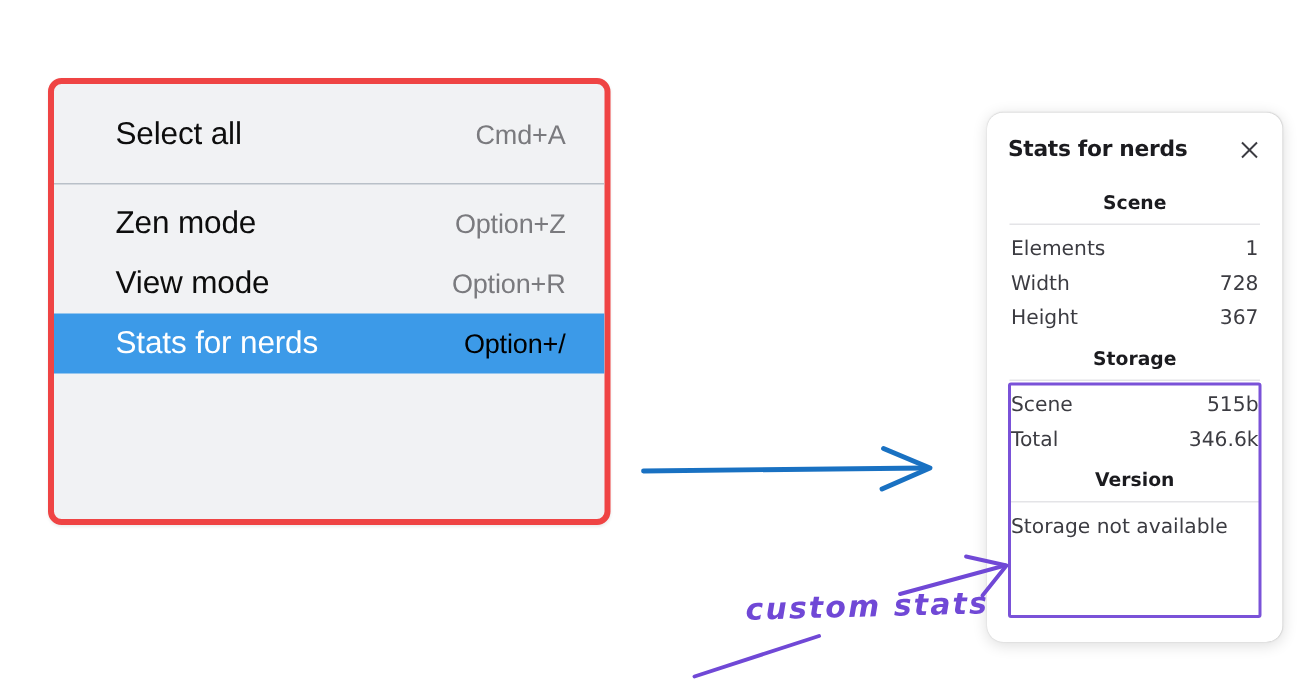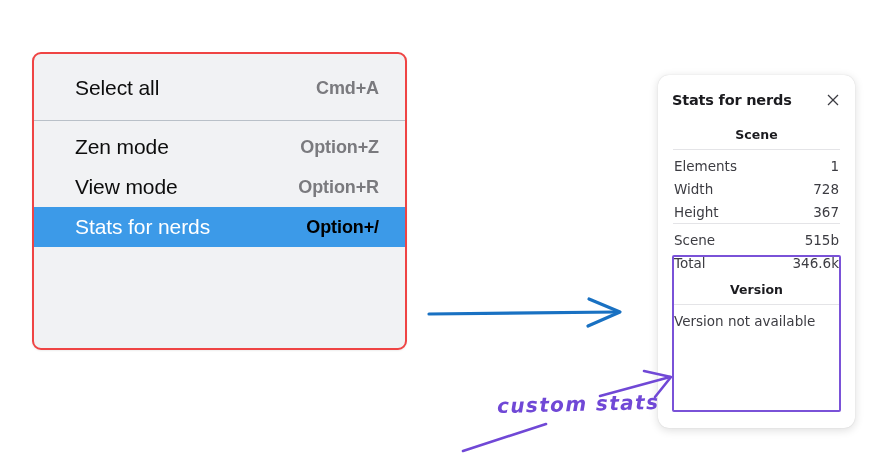--- a/index.html
+++ b/index.html
@@ -17,21 +17,21 @@
   }
 
   
   #context-menu {
     position: absolute;
     left: 32px;
     top: 52px;
     width: 375px;
     height: 298px;
     background: #f1f2f4;
-    border: 2px solid #ef4444;
+    border: 4px solid #ef4444;
     border-radius: 9px;
     box-sizing: border-box;
     box-shadow: 0 1px 2px rgba(0,0,0,0.07);
     overflow: hidden;
   }
   .menu-group { padding: 6px 0; }
   .menu-group.first { padding: 14px 0 12px 0; }
   .menu-sep {
     height: 1px;
     background: #b9c0c8;
@@ -47,21 +47,20 @@
   }
   .menu-item .label {
     font-size: 21px;
     color: #0d0d0d;
     letter-spacing: -0.1px;
   }
   .menu-item .shortcut {
     font-size: 18px;
     color: #7a7a7e;
     letter-spacing: -0.1px;
-    font-weight: bold;
   }
   .menu-item.selected {
     background: #3c9ae8;
   }
   .menu-item.selected .label { color: #ffffff; }
   .menu-item.selected .shortcut { color: #000000; }
 
   
   #stats-panel {
     position: absolute;
@@ -207,33 +206,34 @@
   </div>
   <div class="stat-row">
     <span class="k">Width</span>
     <span class="v">728</span>
   </div>
   <div class="stat-row">
     <span class="k">Height</span>
     <span class="v">367</span>
   </div>
 
+  <div class="section-title">Storage</div>
   <div class="hr"></div>
   <div class="stat-row">
     <span class="k">Scene</span>
     <span class="v">515b</span>
   </div>
   <div class="stat-row">
     <span class="k">Total</span>
     <span class="v">346.6k</span>
   </div>
 
   <div class="section-title">Version</div>
   <div class="hr"></div>
-  <div class="single-row">Version not available</div>
+  <div class="single-row">Storage not available</div>
 </div>
 
 <div id="storage-version-highlight"></div>
 
 <svg id="annotations" viewBox="0 0 873 461">
 
   <g>
     <path d="M429 314 L617 312" stroke="#1971c2" stroke-width="3.2" fill="none" stroke-linecap="round"></path>
     <path d="M589 299 L620 312 L588 326" stroke="#1971c2" stroke-width="3.2" fill="none" stroke-linecap="round" stroke-linejoin="round"></path>
   </g>

